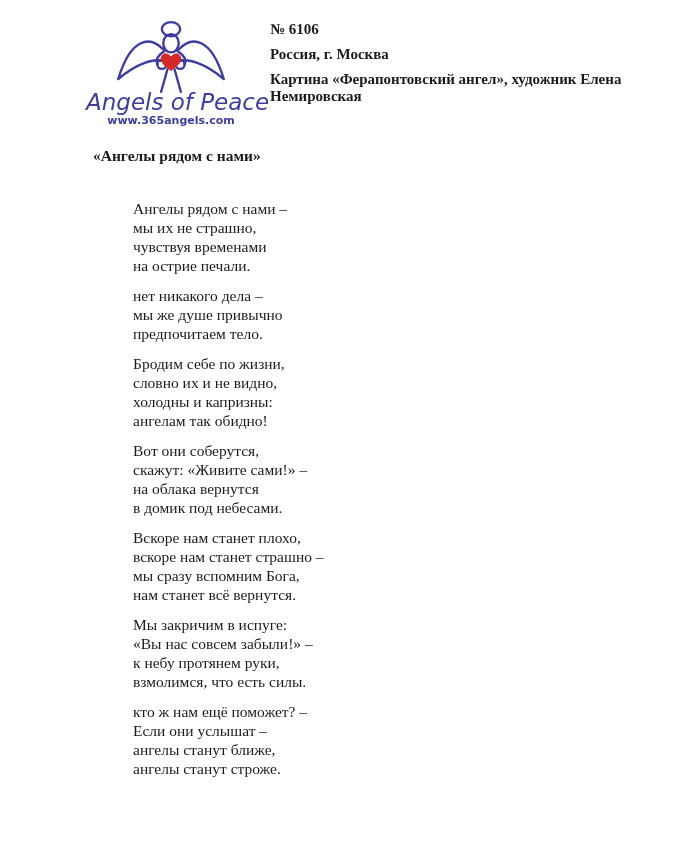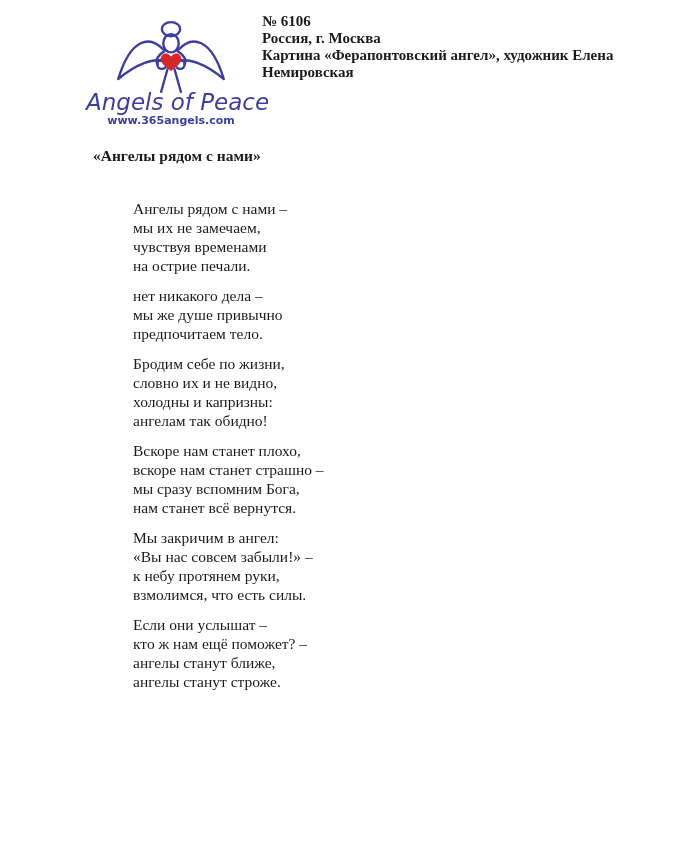--- a/index.html
+++ b/index.html
@@ -50,21 +50,21 @@
   
   .header-text {
     position: absolute;
     left: 262px;
     top: 13px;
     width: 392px;
     font-weight: bold;
     font-size: 15px;
     line-height: 17px;
   }
-  .header-line { margin: 0; }
+  .header-line { margin: 8px; }
   
   .poem {
     position: absolute;
     left: 93px;
     top: 146px;
     width: 420px;
     font-size: 15.5px;
     line-height: 19px;
   }
   .poem-title {
@@ -111,49 +111,55 @@
     <p class="header-line">№ 6106</p>
     <p class="header-line">Россия, г. Москва</p>
     <p class="header-line">Картина «Ферапонтовский ангел», художник Елена Немировская</p>
   </div>
 
   <div class="poem">
     <div class="poem-title">«Ангелы рядом с нами»</div>
     <div>
         <div class="stanza">
           <div class="line">Ангелы рядом с нами –</div>
-          <div class="line">мы их не замечаем,</div>
+          <div class="line">мы их не страшно,</div>
           <div class="line">чувствуя временами</div>
           <div class="line">на острие печали.</div>
         </div>
         <div class="stanza">
           <div class="line">нет никакого дела –</div>
           <div class="line">мы же душе привычно</div>
           <div class="line">предпочитаем тело.</div>
         </div>
         <div class="stanza">
           <div class="line">Бродим себе по жизни,</div>
           <div class="line">словно их и не видно,</div>
           <div class="line">холодны и капризны:</div>
           <div class="line">ангелам так обидно!</div>
         </div>
         <div class="stanza">
+          <div class="line">Вот они соберутся,</div>
+          <div class="line">скажут: «Живите сами!» –</div>
+          <div class="line">на облака вернутся</div>
+          <div class="line">в домик под небесами.</div>
+        </div>
+        <div class="stanza">
           <div class="line">Вскоре нам станет плохо,</div>
           <div class="line">вскоре нам станет страшно –</div>
           <div class="line">мы сразу вспомним Бога,</div>
           <div class="line">нам станет всё вернутся.</div>
         </div>
         <div class="stanza">
-          <div class="line">Мы закричим в ангел:</div>
+          <div class="line">Мы закричим в испуге:</div>
           <div class="line">«Вы нас совсем забыли!» –</div>
           <div class="line">к небу протянем руки,</div>
           <div class="line">взмолимся, что есть силы.</div>
         </div>
         <div class="stanza">
+          <div class="line">кто ж нам ещё поможет? –</div>
           <div class="line">Если они услышат –</div>
-          <div class="line">кто ж нам ещё поможет? –</div>
           <div class="line">ангелы станут ближе,</div>
           <div class="line">ангелы станут строже.</div>
         </div>
       </div>
   </div>
 
 </div>
 
 </body></html>

